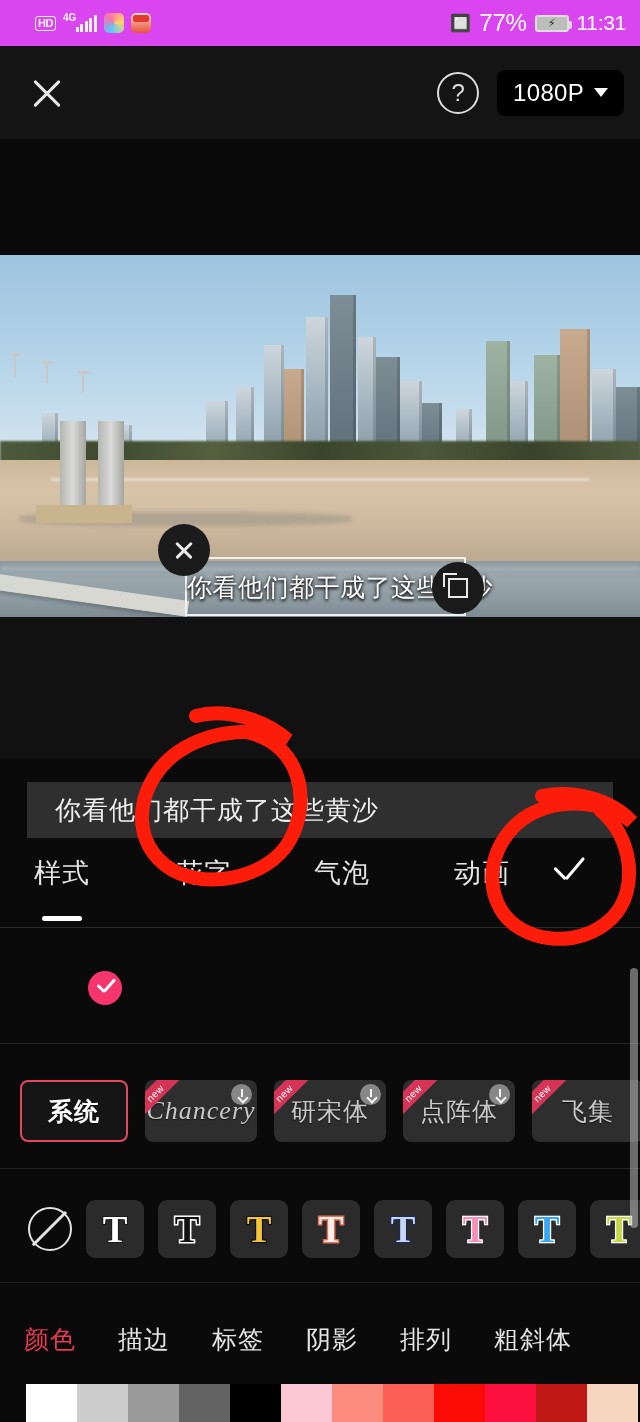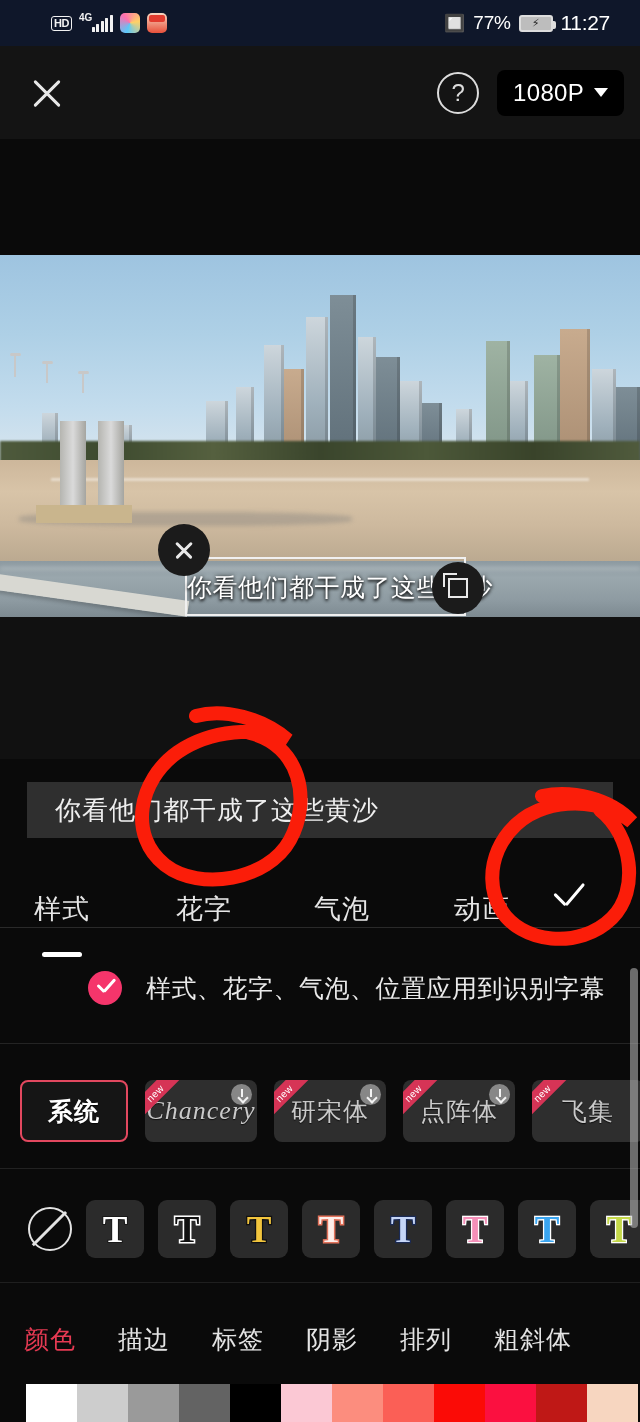--- a/index.html
+++ b/index.html
@@ -13,23 +13,23 @@
     position: relative;
     width: 640px; height: 1422px;
     background: #0a0a0a;
     overflow: hidden;
   }
 
   
   .statusbar {
     position: absolute; top: 0; left: 0;
     width: 640px; height: 46px;
-    background: #0f172a;
+    background: #d946ef;
     display: flex; align-items: center;
-    padding: 0 16px;
+    padding: 0 0;
   }
   .sb-left { display: flex; align-items: center; gap: 7px; margin-left: 35px; }
   .sb-right { display: flex; align-items: center; gap: 8px; margin-left: auto; margin-right: 14px; }
   .hd-badge {
     border: 1.6px solid #f2f2f2; border-radius: 3px;
     font-size: 11px; font-weight: bold; color: #f2f2f2;
     padding: 0px 2px; line-height: 13px; letter-spacing: -0.5px;
   }
   .sig-wrap { display: flex; gap: 1px; position: relative; }
   .sig-4g { font-size: 10px; color: #f2f2f2; font-weight: bold; position: absolute; top: -3px; left: 0; }
@@ -38,21 +38,21 @@
   .bars i:nth-child(1){height:5px}
   .bars i:nth-child(2){height:8px}
   .bars i:nth-child(3){height:11px}
   .bars i:nth-child(4){height:14px}
   .bars i:nth-child(5){height:17px}
   .appicon { width: 20px; height: 20px; border-radius: 5px; display:block; }
   .appicon.a1 { background: conic-gradient(from 200deg, #5ac8fa, #ff6fae, #ffd166, #5ac8fa); }
   .appicon.a2 { background: linear-gradient(#f7d9c4,#e8503a); position: relative; overflow: hidden;}
   .appicon.a2::after{content:"";position:absolute;top:2px;left:2px;right:2px;height:7px;background:#e23b2e;border-radius:2px;}
   .bt-icon { font-size: 17px; color: #fff; line-height: 1; }
-  .batt-pct { font-size: 19px; color: #fff; letter-spacing: -0.3px; }
+  .batt-pct { font-size: 24px; color: #fff; letter-spacing: -0.3px; }
   .batt {
     position: relative; width: 34px; height: 17px;
     border: 2px solid #ddd; border-radius: 3px;
     background: #bdbdbd; display:flex; align-items:center; justify-content:center;
   }
   .batt::after {
     content:""; position:absolute; right:-5px; top:4px;
     width:3px; height:8px; background:#ddd; border-radius:0 2px 2px 0;
   }
   .batt span { color:#2a2a2a; font-size:11px; line-height:1; font-weight:bold; }
@@ -214,21 +214,21 @@
     color: #efefef; font-size: 26px; letter-spacing: 1px;
   }
   .panel-bg {
     position:absolute; top: 759px; left:0; width:640px; height:663px; background:#0d0d0d; z-index:-1;
   }
 
   
   .tabs {
     position: absolute; top: 855px; left: 0;
     width: 624px; height: 72px;
-    display: flex; align-items: flex-end;
+    display: flex; align-items: flex-start;
   }
   .tab {
     color: #e6e6e6; font-size: 27px; letter-spacing: 1px;
     position: relative; text-align: center;
   }
   .tab.t1 { margin-left: 34px; }
   .tab.t2 { margin-left: 86px; }
   .tab.t3 { margin-left: 82px; }
   .tab.t4 { margin-left: 84px; }
   .tab.active::after {
@@ -409,21 +409,21 @@
       </span>
       <span class="appicon a1"></span>
       <span class="appicon a2"></span>
     </div>
     <div class="sb-right">
       <span class="bt-icon">🔲</span>
       <span class="batt-pct">77%</span>
       <span class="batt">
           <span>⚡</span>
         </span>
-      <span class="clock">11:27</span>
+      <span class="clock">11:31</span>
     </div>
   </div>
 
   <div class="toolbar">
     <div class="close-x"></div>
     <div class="tb-right">
       <div class="help-circle">?</div>
       <div class="res-pill">
         <span class="lbl">1080P</span>
         <span class="caret-down"></span>
@@ -489,21 +489,20 @@
     <div class="tab t1 active">样式</div>
     <div class="tab t2">花字</div>
     <div class="tab t3">气泡</div>
     <div class="tab t4">动画</div>
     <div class="tab-check"></div>
   </div>
   <div class="tabs-divider"></div>
 
   <div class="apply-row">
     <span class="cbx"></span>
-    <span class="apply-lbl">样式、花字、气泡、位置应用到识别字幕</span>
   </div>
   <div class="apply-divider"></div>
 
   <div class="fonts">
     <div class="font-chip selected">
       <span class="fname">系统</span>
     </div>
     <div class="font-chip">
       <span class="new-ribbon">new</span>
       <span class="dl-badge">

